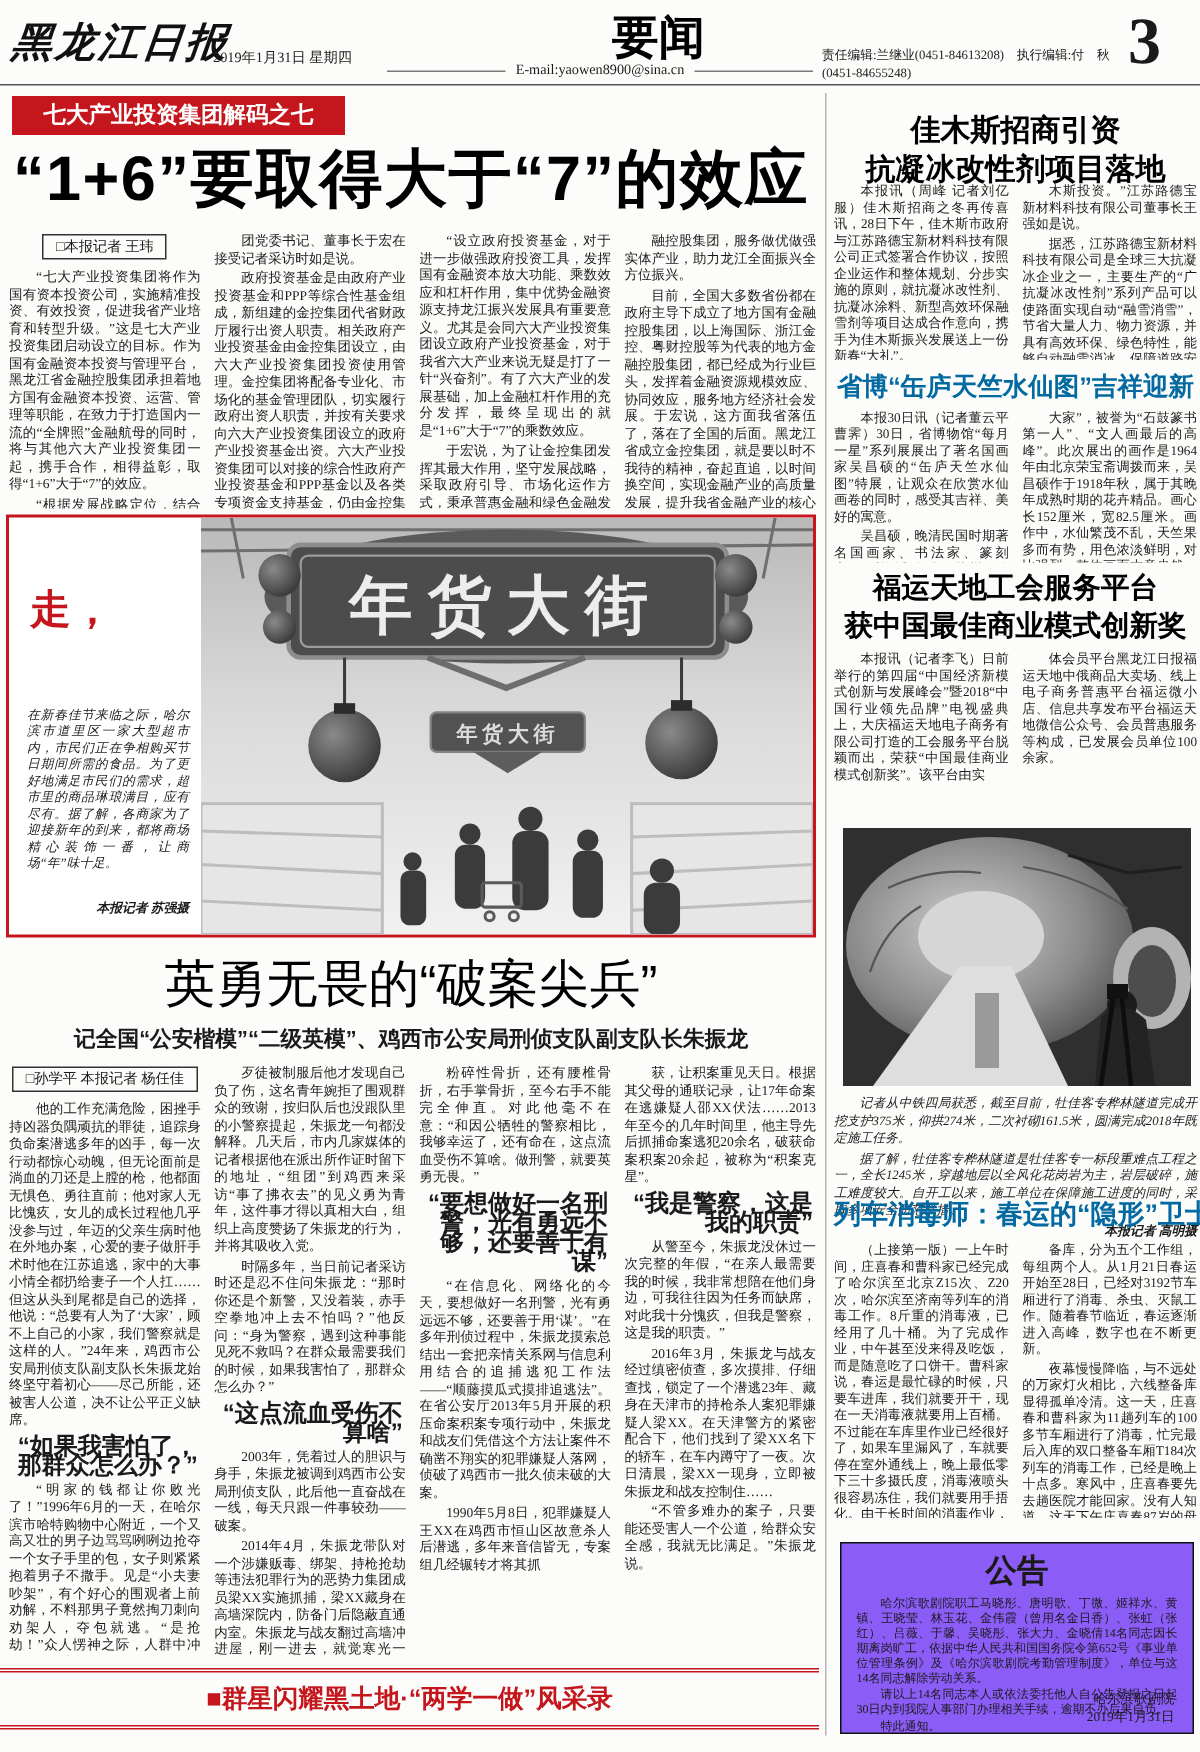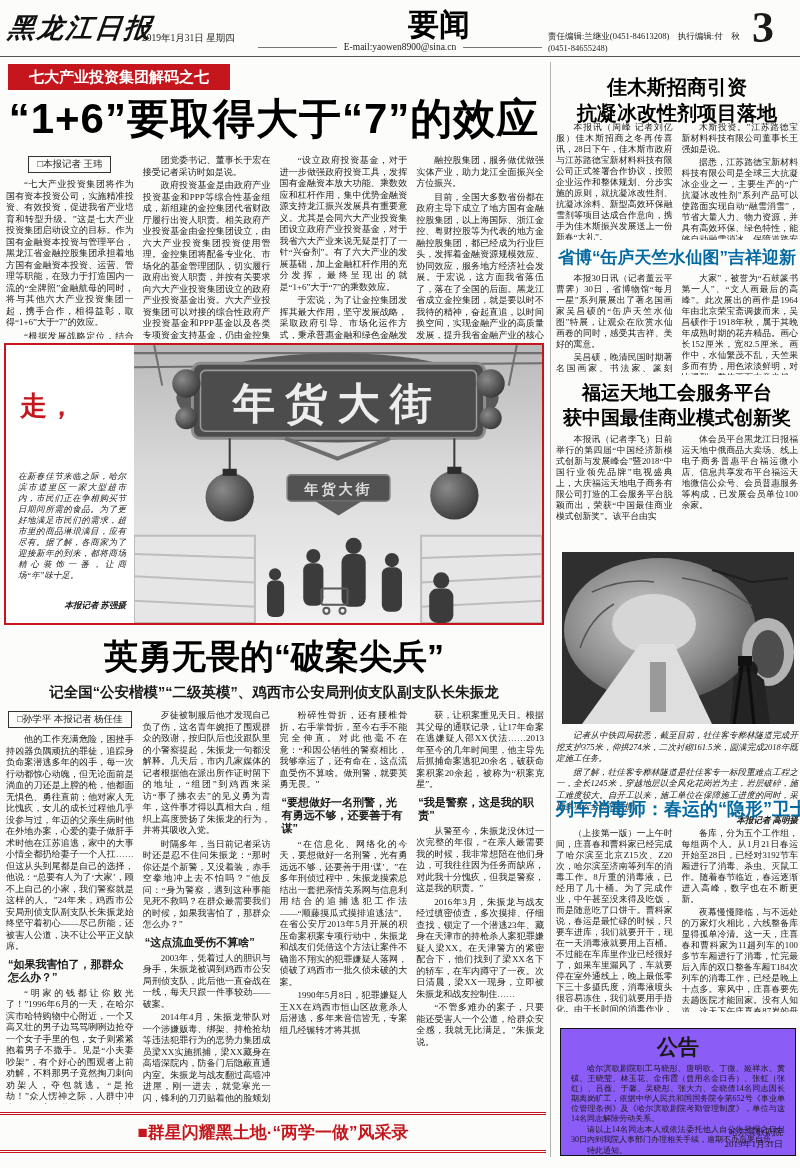--- a/index.html
+++ b/index.html
@@ -20,37 +20,37 @@
   .mh-rule{left:0;top:56px;width:800px;height:1px;background:#555;}
   .v-divider{left:550px;top:62px;width:1px;height:1095px;background:#b5b5b0;}
   
   .tag{left:8px;top:64px;width:222px;height:26px;line-height:26px;color:#fff;
        font-size:15px;font-weight:bold;text-align:center;background:var(--red);}
   .top-headline{left:0;top:92px;width:548px;font-size:42px;line-height:54px;font-weight:900;
                 text-align:center;letter-spacing:1px;color:#000;white-space:nowrap;}
   .cols{display:flex;gap:9px;overflow:hidden;}
   .col{flex:1;overflow:hidden;text-align:justify;}
   .para{font-size:9px;line-height:11.5px;margin:0 0 2px;text-indent:2em;}
-  .sub{font-size:11px;line-height:13px;text-align:left;margin:5px 2px 4px;
+  .sub{font-size:16px;line-height:13px;text-align:right;margin:5px 2px 4px;
        font-family:"Liberation Sans",sans-serif;font-weight:bold;text-indent:0;}
   .byline-box{border:1px solid #333;padding:1px 8px;font-size:9.5px;text-align:center;
               width:fit-content;margin:1px auto 6px;}
   .top-cols{left:6px;top:155px;width:538px;height:184px;}
   
   .photo-box{left:4px;top:343px;width:536px;height:278px;border:2px solid var(--red);
              display:flex;background:#fff;}
   .promo{width:128px;position:relative;flex:none;}
   .promo-title{margin:42px 8px 0 14px;color:var(--red);font-size:27px;line-height:38px;
                font-weight:bold;letter-spacing:1px;}
   .promo-caption{position:absolute;left:12px;right:8px;bottom:12px;font-size:8.5px;
                  line-height:11px;font-style:italic;text-align:justify;}
   .promo-credit{display:block;text-align:right;font-weight:bold;margin-top:19px;}
   .market{flex:1;position:relative;overflow:hidden;}
   
-  .hero-headline{left:0;top:634px;width:548px;font-size:34px;line-height:44px;font-weight:700;
+  .hero-headline{left:0;top:634px;width:548px;font-size:34px;line-height:44px;font-weight:400;
                  text-align:center;color:#000;white-space:nowrap;}
   .hero-subtitle{left:0;top:683px;width:548px;font-size:14.5px;font-weight:bold;
                  text-align:center;}
   .hero-cols{left:6px;top:710px;width:538px;height:394px;}
   
   .banner{left:0;top:1112px;width:546px;border-top:3px double var(--red);
           border-bottom:3px double var(--red);padding:6px 0;color:var(--red);
           font-size:17px;font-weight:bold;text-align:center;font-family:"Liberation Sans",sans-serif;}
   
   .r-head2{left:556px;width:242px;font-size:20px;line-height:26px;font-weight:900;text-align:center;color:#000;}

